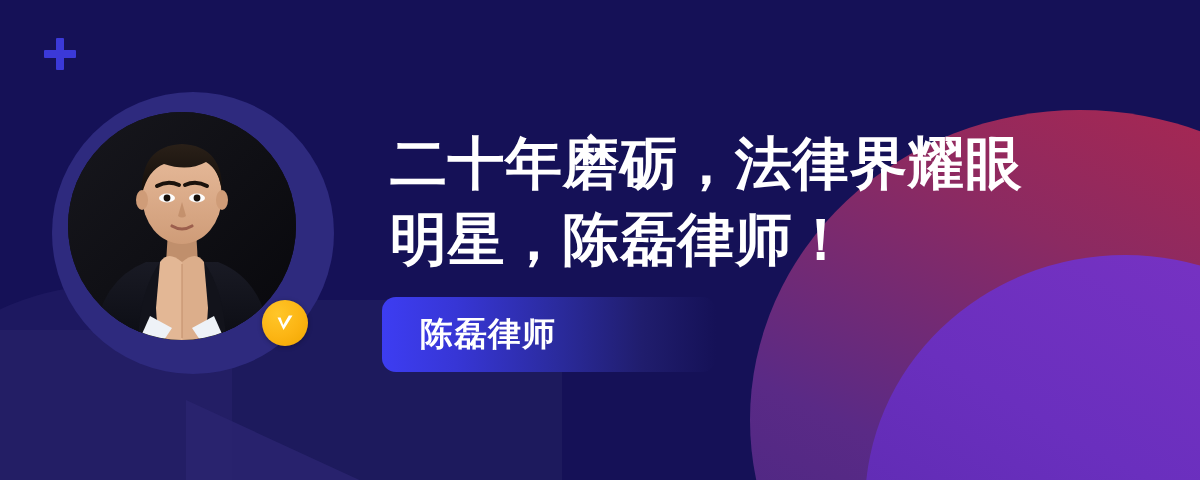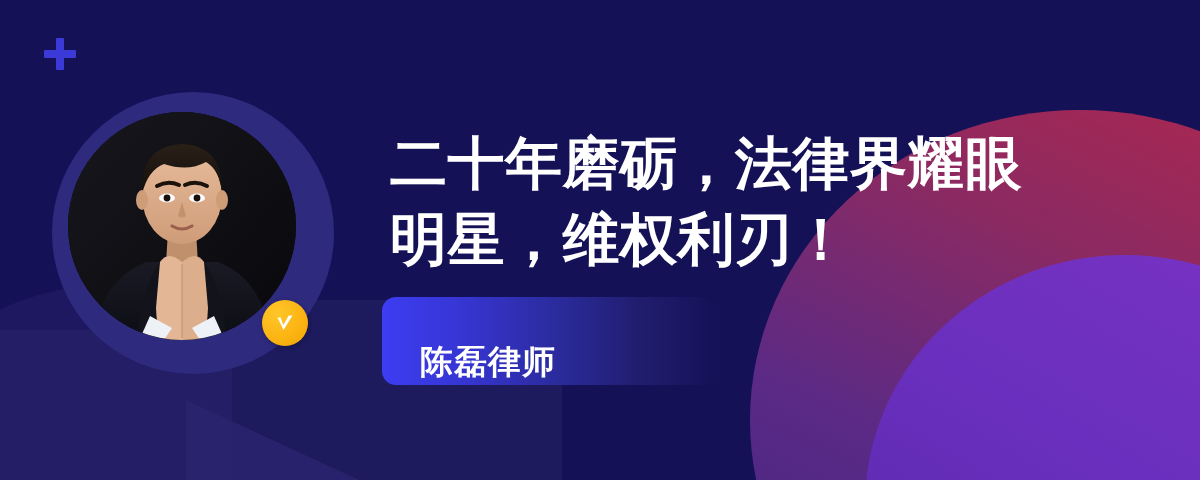--- a/index.html
+++ b/index.html
@@ -178,25 +178,25 @@
     letter-spacing: 0.5px;
     white-space: pre-line;
   }
 
   
   .name-badge {
     position: absolute;
     left: 382px;
     top: 297px;
     width: 334px;
-    height: 88px;
+    height: 75px;
     border-radius: 14px;
     background: linear-gradient(90deg, #3d3df2 0%, #3736d6 22%, #2b2b9e 52%, #201d6d 78%, #151157 100%);
     display: flex;
-    align-items: flex-end;
+    align-items: center;
   }
   .name-badge-label {
     margin-left: 38px;
     color: #ffffff;
     font-size: 33px;
     font-weight: bold;
     letter-spacing: 1px;
   }
 </style>
 </head>
@@ -281,19 +281,19 @@
     </div>
 
     <div class="verify-badge">
       <svg width="26" height="26" viewBox="0 0 26 26" aria-hidden="true">
         <path d="M5.5 7.5 L11.5 20 L20.5 5.5 L16.8 5.5 L11.3 15 L8.6 7.5 Z" fill="#ffffff"></path>
       </svg>
     </div>
   </div>
 
   <div class="headline">二十年磨砺，法律界耀眼
-明星，维权利刃！</div>
+明星，陈磊律师！</div>
 
   <div class="name-badge">
     <span class="name-badge-label">陈磊律师</span>
   </div>
 
 </div>
 
 </body></html>

